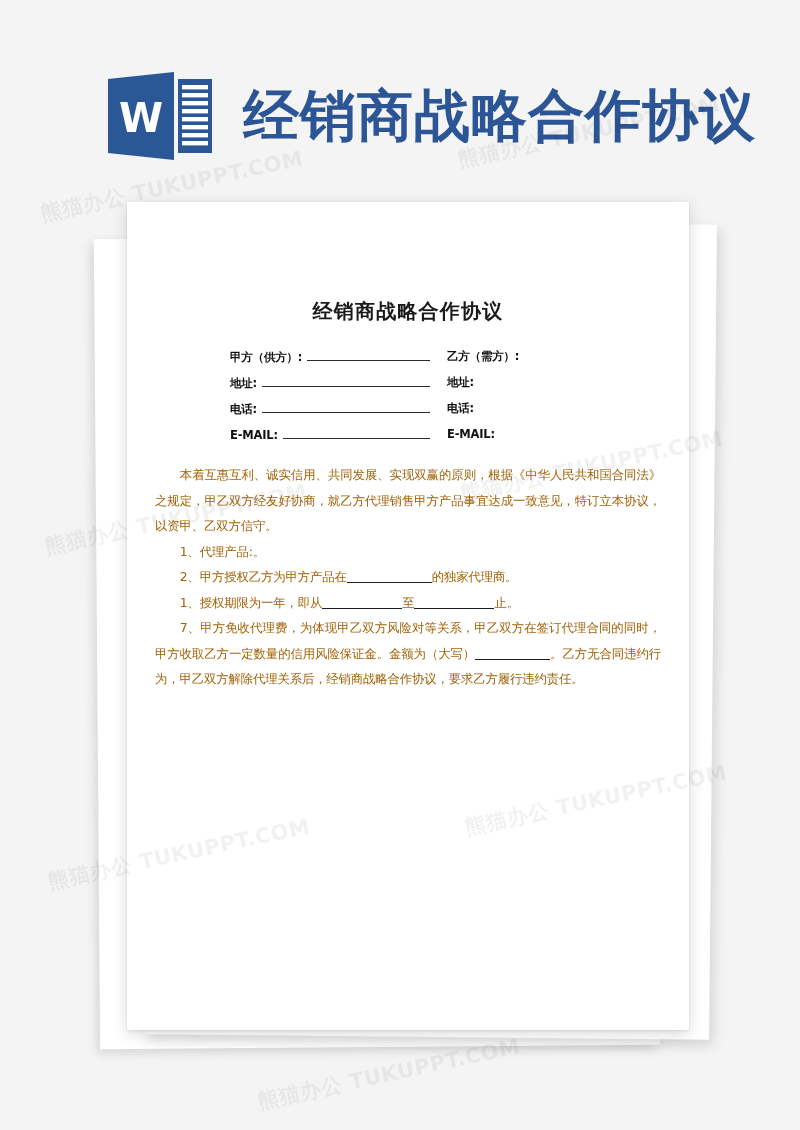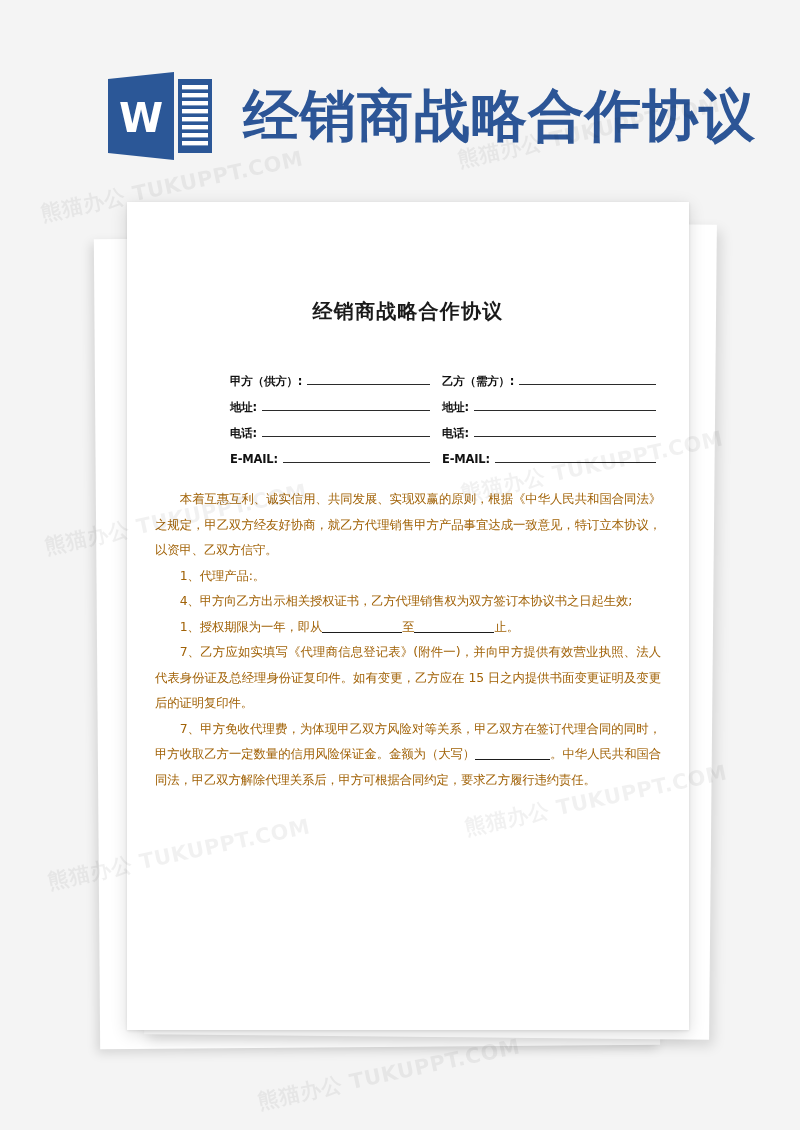--- a/index.html
+++ b/index.html
@@ -120,21 +120,21 @@
     font-family: "DejaVu Sans", sans-serif;
     font-weight: 700;
     font-size: 20px;
     letter-spacing: 1.2px;
     color: #1a1a1a;
     margin-top: 96px;
   }
 
   
   #party-block {
-    margin-top: 48px;
+    margin-top: 24px;
     padding-left: 75px;
     font-family: "DejaVu Sans", sans-serif;
     font-size: 11.5px;
     font-weight: 700;
     color: #111;
   }
   .party-row {
     display: flex;
     margin-bottom: 10px;
   }
@@ -147,21 +147,21 @@
     white-space: nowrap;
     letter-spacing: -0.2px;
   }
   .party-rule {
     flex: 1;
     border-bottom: 1.3px solid #2b2b2b;
     height: 12px;
     margin-left: 5px;
     margin-right: 12px;
   }
-  .party-col.right { width: 214px; }
+  .party-col.right { width: 214px; flex-direction: column; }
   .party-col.right .party-rule { margin-right: 0; }
 
   
   #content {
     margin-top: 20px;
     font-family: "DejaVu Sans", sans-serif;
     font-size: 12.4px;
     line-height: 25.5px;
     color: #a16207;
     letter-spacing: -0.15px;
@@ -280,26 +280,25 @@
 
     </div>
 
     <div id="content">
 
       <p class="para">本着互惠互利、诚实信用、共同发展、实现双赢的原则，根据《中华人民共和国合同法》之规定，甲乙双方经友好协商，就乙方代理销售甲方产品事宜达成一致意见，特订立本协议，以资甲、乙双方信守。</p>
 
 
       <p class="para">1、代理产品:。</p>
 
-
-
-      <p class="para">4、甲方向乙方出示相关授权证书，乙方代理销售权为双方签订本协议书之日起生效;</p>
+      <p class="para"><span>2、甲方授权乙方为甲方产品在</span><span class="blank w85"></span><span>的独家代理商。</span></p>
+
+
 
       <p class="para"><span>1、授权期限为一年，即从</span><span class="blank w80"></span><span>至</span><span class="blank w80"></span><span>止。</span></p>
 
 
-      <p class="para">7、乙方应如实填写《代理商信息登记表》(附件一)，并向甲方提供有效营业执照、法人代表身份证及总经理身份证复印件。如有变更，乙方应在 15 日之内提供书面变更证明及变更后的证明复印件。</p>
-
-      <p class="para"><span>7、甲方免收代理费，为体现甲乙双方风险对等关系，甲乙双方在签订代理合同的同时，甲方收取乙方一定数量的信用风险保证金。金额为（大写）</span><span class="blank w75"></span><span>。中华人民共和国合同法，甲乙双方解除代理关系后，甲方可根据合同约定，要求乙方履行违约责任。</span></p>
+
+      <p class="para"><span>7、甲方免收代理费，为体现甲乙双方风险对等关系，甲乙双方在签订代理合同的同时，甲方收取乙方一定数量的信用风险保证金。金额为（大写）</span><span class="blank w75"></span><span>。乙方无合同违约行为，甲乙双方解除代理关系后，经销商战略合作协议，要求乙方履行违约责任。</span></p>
 
     </div>
   </div>
 </div>
 
 </body></html>

